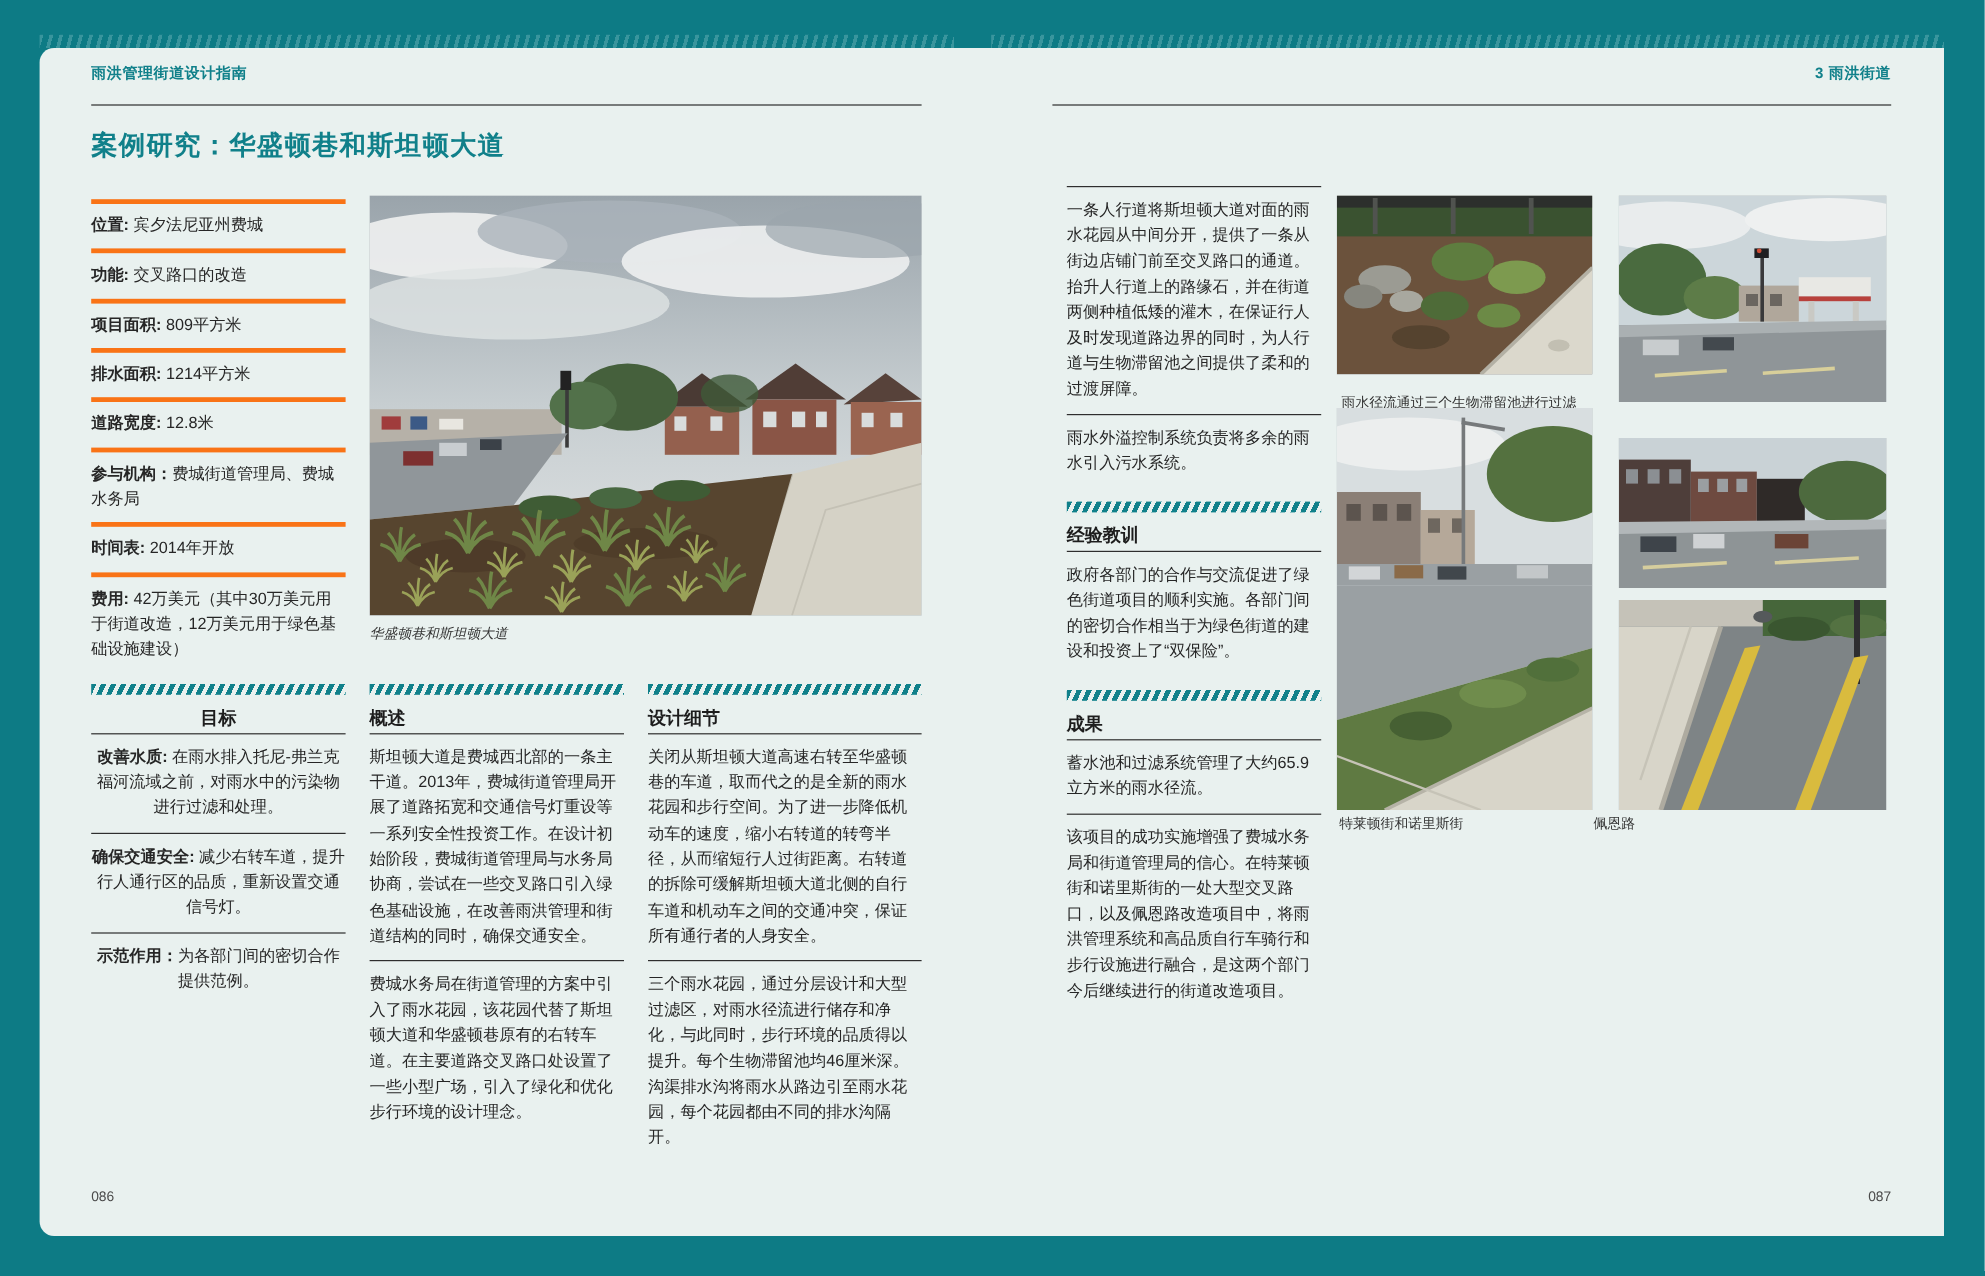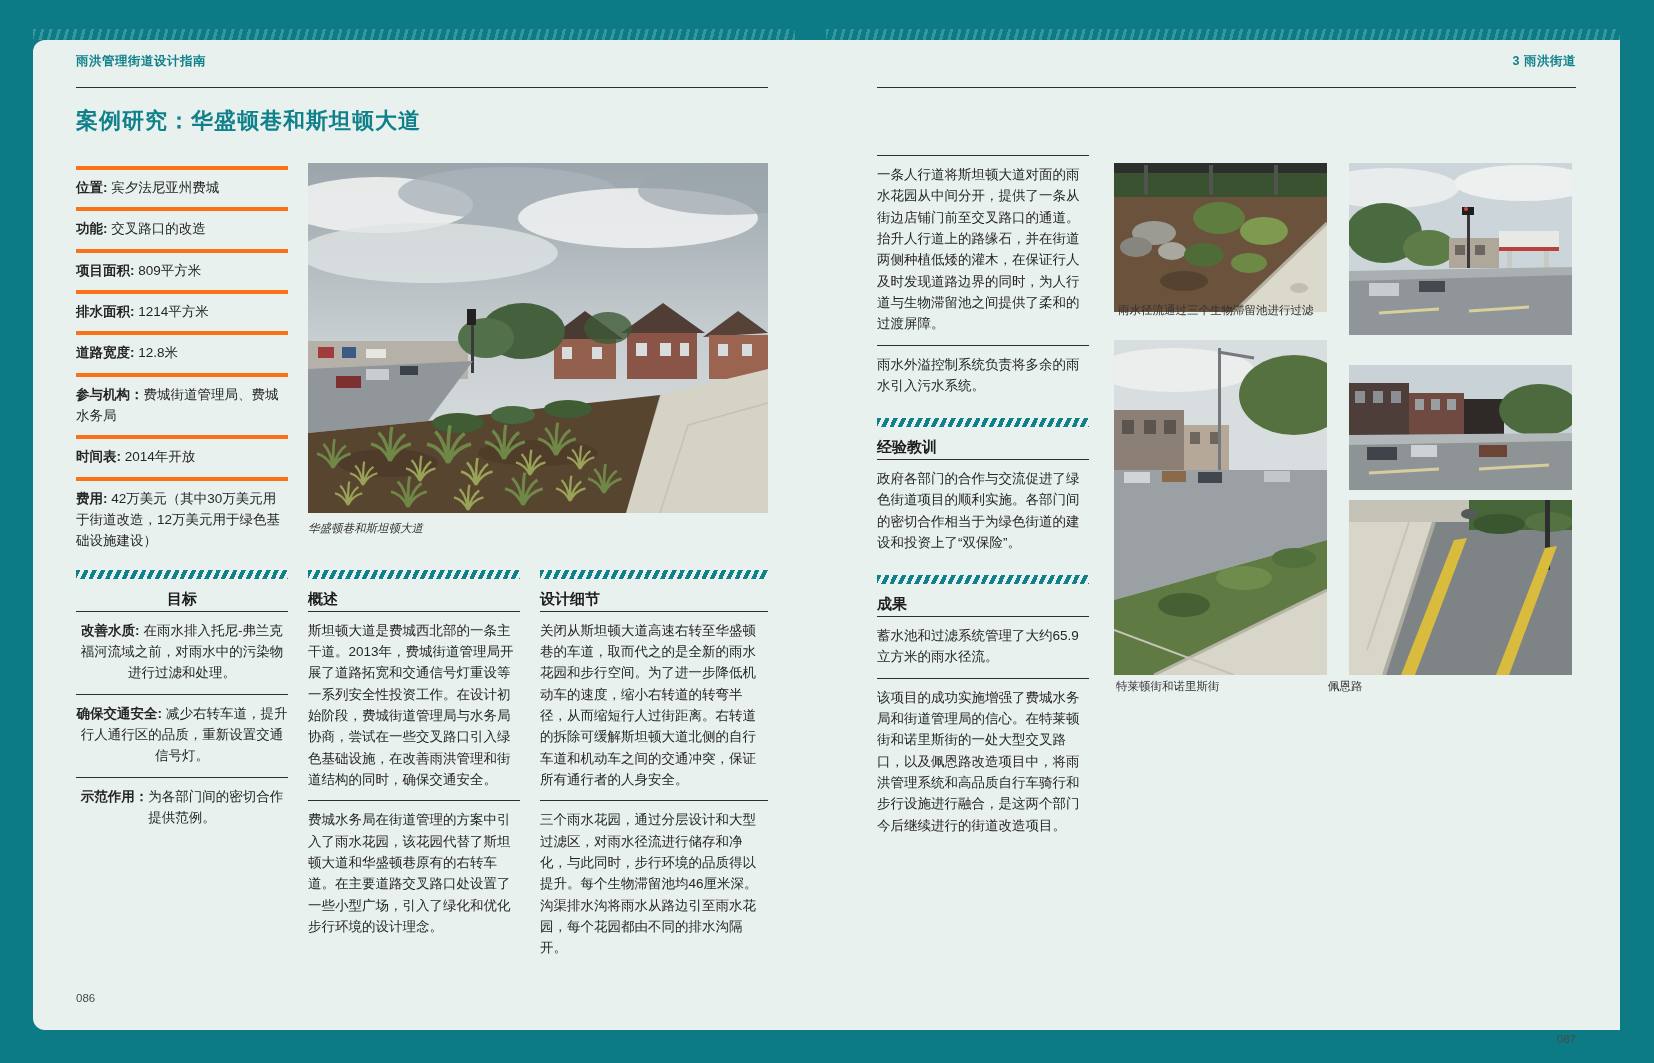--- a/index.html
+++ b/index.html
@@ -158,21 +158,21 @@
       </div>
     </div>
 
     <div class="pagenum" style="left:43px;top:952px;">086</div>
   </div>
 
   <div class="page" id="right-page">
     <div class="phead" style="right:44px;">3  雨洪街道</div>
     <div class="hrule" style="left:51px;top:47px;width:699px;"></div>
 
-    <div class="txt" style="position:absolute;left:51px;top:115px;width:212px;">
+    <div class="txt" style="position:absolute;left:63px;top:115px;width:212px;">
       <div class="entry" style="border-top:1px solid #2e2e2e;">
           <p>一条人行道将斯坦顿大道对面的雨水花园从中间分开，提供了一条从街边店铺门前至交叉路口的通道。抬升人行道上的路缘石，并在街道两侧种植低矮的灌木，在保证行人及时发现道路边界的同时，为人行道与生物滞留池之间提供了柔和的过渡屏障。</p>
         </div>
       <div class="entry">
           <p>雨水外溢控制系统负责将多余的雨水引入污水系统。</p>
         </div>
       <div style="height:12px;"></div>
       <div class="hbar"></div>
       <div class="sectitle">经验教训</div>
       <div class="entry">
@@ -203,21 +203,21 @@
         <ellipse cx="105" cy="55" rx="26" ry="16" fill="#5e7d3f"></ellipse>
         <ellipse cx="150" cy="68" rx="24" ry="14" fill="#7d9a4f"></ellipse>
         <ellipse cx="90" cy="92" rx="20" ry="12" fill="#4e6b38"></ellipse>
         <ellipse cx="135" cy="100" rx="18" ry="10" fill="#6c8a46"></ellipse>
         <ellipse cx="70" cy="118" rx="24" ry="10" fill="#55432f"></ellipse>
         <polygon points="213,60 213,149 120,149" fill="#dbd8cc"></polygon>
         <path d="M120,149 L213,60" stroke="#b3b0a4" stroke-width="3" fill="none"></path>
         <ellipse cx="185" cy="125" rx="9" ry="5" fill="#c2bfb2"></ellipse>
       </svg>
     </div>
-    <div class="caption" style="left:292px;top:263px;">雨水径流通过三个生物滞留池进行过滤</div>
+    <div class="caption" style="left:292px;top:288px;">雨水径流通过三个生物滞留池进行过滤</div>
 
     <div class="photo" style="left:523px;top:123px;width:223px;height:172px;">
       <svg viewBox="0 0 223 172" preserveAspectRatio="none">
         <rect width="223" height="172" fill="#ccd6da"></rect>
         <ellipse cx="40" cy="25" rx="70" ry="20" fill="#e9eced"></ellipse>
         <ellipse cx="175" cy="20" rx="70" ry="18" fill="#eef0f0"></ellipse>
         <ellipse cx="35" cy="70" rx="38" ry="30" fill="#4a6b3f"></ellipse>
         <ellipse cx="80" cy="85" rx="26" ry="18" fill="#5d7c48"></ellipse>
         <rect x="100" y="75" width="50" height="30" fill="#b0a79b"></rect>
         <rect x="106" y="82" width="10" height="10" fill="#6b6660"></rect>
@@ -301,15 +301,15 @@
         <polygon points="0,22 85,22 35,175 0,175" fill="#d8d5c9"></polygon>
         <path d="M85,22 L35,175" stroke="#aeaba0" stroke-width="4" fill="none"></path>
         <path d="M60,22 L18,150" stroke="#c6c3b7" stroke-width="2" fill="none"></path>
         <polygon points="105,40 118,38 66,175 52,175" fill="#d9bb3e"></polygon>
         <polygon points="196,48 208,46 160,175 147,175" fill="#d9bb3e"></polygon>
         <ellipse cx="120" cy="14" rx="8" ry="5" fill="#55595b"></ellipse>
       </svg>
     </div>
     <div class="caption" style="left:502px;top:639px;">佩恩路</div>
 
-    <div class="pagenum" style="right:44px;top:952px;margin-top:41px;">087</div>
+    <div class="pagenum" style="right:44px;top:952px;">087</div>
   </div>
 </div>
 
 </body></html>

